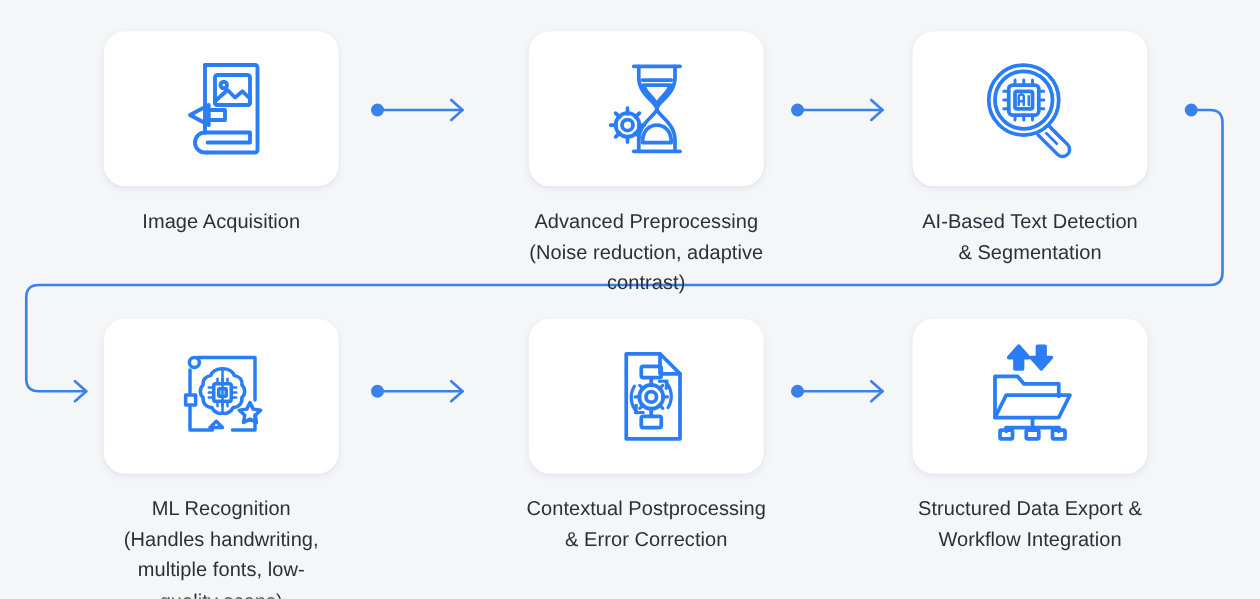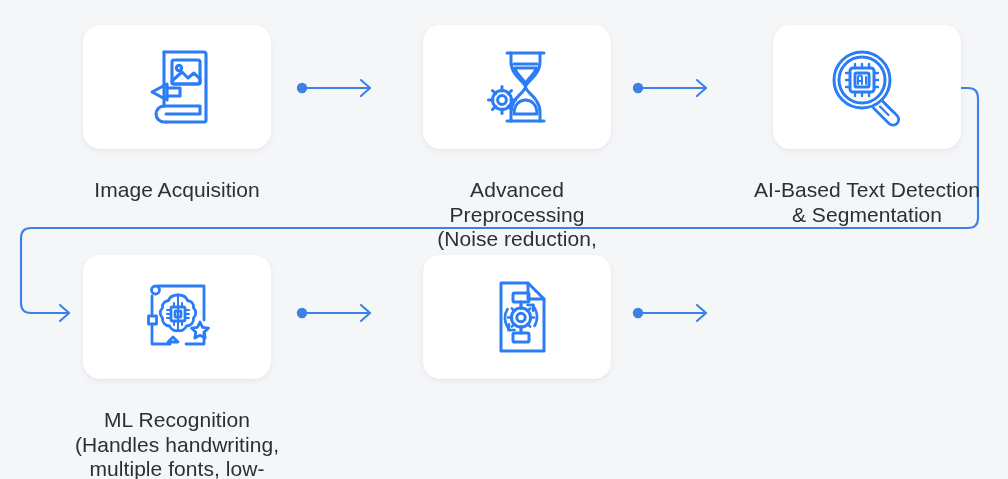--- a/index.html
+++ b/index.html
@@ -32,41 +32,41 @@
     width: 230px;
     z-index: 2;
     display: flex;
     flex-direction: column;
     align-items: center;
   }
   .step-r1 { top: 25px; }
   .step-r2 { top: 255px; }
   .step-c1 { left: 62px; }
   .step-c2 { left: 402px; }
-  .step-c3 { left: 752px; }
+  .step-c3 { left: 709px; }
 
   .card {
     width: 188px;
     height: 124px;
     background: #ffffff;
     border-radius: 17px;
     box-shadow: 0 2px 7px rgba(40, 60, 100, 0.055),
                 0 1px 2px rgba(40, 60, 100, 0.04);
     display: flex;
     align-items: center;
     justify-content: center;
   }
   .card svg { display: block; }
 
   .step-label {
-    margin-top: 29px;
+    margin-top: 17px;
     width: 230px;
     text-align: center;
     color: #2b2f38;
-    font-size: 21px;
+    font-size: 16px;
     line-height: 24.5px;
     letter-spacing: 0.05px;
     white-space: pre-line;
   }
 </style>
 </head>
 <body>
 
 <div id="flow-root">
 
@@ -219,16 +219,36 @@
         <circle cx="47" cy="43.5" r="4.2"></circle>
         <path d="M47 30.5 V34.5 M47 52.5 V56.5 M34 43.5 H38 M56 43.5 H60
                  M37.8 34.3 L40.6 37.1 M53.4 49.9 L56.2 52.7
                  M56.2 34.3 L53.4 37.1 M40.6 49.9 L37.8 52.7" stroke-width="2.5"></path>
         <path d="M58.5 31.5 A17 17 0 0 1 60.5 52" stroke-width="2.6"></path>
         <path d="M53.5 31 L59.5 30.8 L59 36.7" stroke-width="2.6"></path>
         <path d="M35.5 55.5 A17 17 0 0 1 33.5 35" stroke-width="2.6"></path>
         <path d="M40.5 56 L34.5 56.2 L35 50.3" stroke-width="2.6"></path>
       </svg>
     </div>
-  </div>
-
+    <div class="step-label">Contextual Postprocessing
+&amp; Error Correction</div>
+  </div>
+
+  <div class="step step-r2 step-c3">
+    <div class="card">
+      <svg width="86" height="86" viewBox="0 0 86 86" fill="none" stroke="#2b7df5" stroke-width="3" stroke-linecap="round" stroke-linejoin="round">
+        <path d="M31 21 V12 H26 L34 3 L42 12 H37 V21 Z" fill="#2b7df5"></path>
+        <path d="M49 3 V12 H44 L52 21 L60 12 H55 V3 Z" fill="#2b7df5"></path>
+        <path d="M15 60 V27 H33 L38 33 H66 V43"></path>
+        <path d="M15 60 L24 42 H75 L66 60 Z"></path>
+        <path d="M45 60 V68"></path>
+        <path d="M24 68 H66"></path>
+        <path d="M24 68 V71 M66 68 V71"></path>
+        <rect x="19" y="70" width="10" height="7" rx="1"></rect>
+        <rect x="40" y="70" width="10" height="7" rx="1"></rect>
+        <rect x="61" y="70" width="10" height="7" rx="1"></rect>
+      </svg>
+    </div>
+    <div class="step-label">Structured Data Export &amp;
+Workflow Integration</div>
+  </div>
 
 </div>
 
 </body></html>

